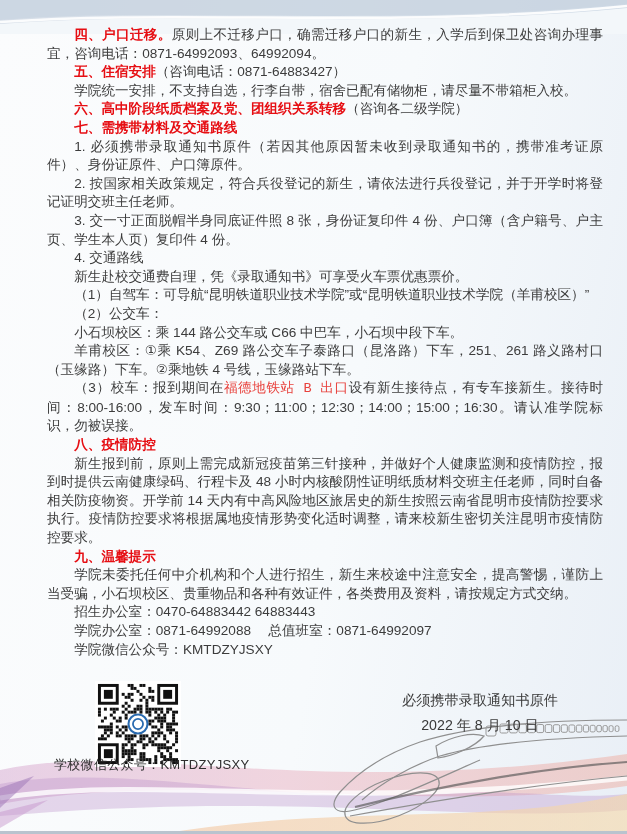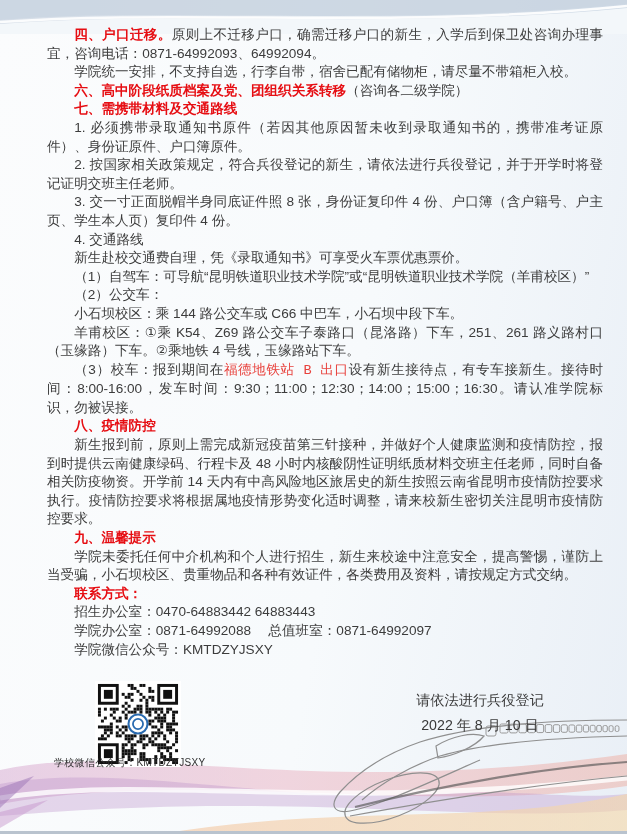--- a/index.html
+++ b/index.html
@@ -23,21 +23,21 @@
   }
   .content p{margin:0;text-indent:2em;}
   .seg-h{color:#e60e13;font-weight:bold;}
   .seg-r{color:#e8413c;font-family:Liberation Mono, monospace;}
   .seg-n{}
 
   .qr{position:absolute;left:95px;top:681px;width:86px;height:86px;}
   .qr svg{display:block;}
   .footer-caption{
     position:absolute;left:54px;top:756px;
-    font-size:10px;color:#2f2f2f;letter-spacing:.3px;
+    font-size:13px;color:#2f2f2f;letter-spacing:.3px;
   }
   .signature{
     position:absolute;left:395px;top:688px;width:170px;
     text-align:center;color:#3a3a3a;font-size:14.2px;line-height:25px;
   }
 </style>
 </head>
 <body>
 
 <div class="page">
@@ -51,38 +51,38 @@
       </linearGradient>
     </defs>
     <rect x="0" y="0" width="627" height="34" fill="url(#gTop)"></rect>
     <path d="M0,20 C160,6 380,28 627,4 L627,0 L0,0 Z" fill="#c9d4e1" opacity="0.8"></path>
     <path d="M0,24 C180,10 400,30 627,8 L627,34 L0,34 Z" fill="#f3f7fa"></path>
     <path d="M0,22 C180,9 400,29 627,6" stroke="#ffffff" stroke-width="2.5" fill="none" opacity="0.9"></path>
   </svg>
 
   <div class="content" id="content">
       <p><span class="seg-h">四、户口迁移。</span><span class="seg-n">原则上不迁移户口，确需迁移户口的新生，入学后到保卫处咨询办理事宜，咨询电话：0871-64992093、64992094。</span></p>
+      <p><span class="seg-h">五、住宿安排</span><span class="seg-n">（咨询电话：0871-64883427）</span></p>
       <p><span class="seg-n">学院统一安排，不支持自选，行李自带，宿舍已配有储物柜，请尽量不带箱柜入校。</span></p>
       <p><span class="seg-h">六、高中阶段纸质档案及党、团组织关系转移</span><span class="seg-n">（咨询各二级学院）</span></p>
       <p><span class="seg-h">七、需携带材料及交通路线</span></p>
       <p><span class="seg-n">1. 必须携带录取通知书原件（若因其他原因暂未收到录取通知书的，携带准考证原件）、身份证原件、户口簿原件。</span></p>
       <p><span class="seg-n">2. 按国家相关政策规定，符合兵役登记的新生，请依法进行兵役登记，并于开学时将登记证明交班主任老师。</span></p>
       <p><span class="seg-n">3. 交一寸正面脱帽半身同底证件照 8 张，身份证复印件 4 份、户口簿（含户籍号、户主页、学生本人页）复印件 4 份。</span></p>
       <p><span class="seg-n">4. 交通路线</span></p>
       <p><span class="seg-n">新生赴校交通费自理，凭《录取通知书》可享受火车票优惠票价。</span></p>
       <p><span class="seg-n">（1）自驾车：可导航“昆明铁道职业技术学院”或“昆明铁道职业技术学院（羊甫校区）”</span></p>
       <p><span class="seg-n">（2）公交车：</span></p>
       <p><span class="seg-n">小石坝校区：乘 144 路公交车或 C66 中巴车，小石坝中段下车。</span></p>
       <p><span class="seg-n">羊甫校区：①乘 K54、Z69 路公交车子泰路口（昆洛路）下车，251、261 路义路村口（玉缘路）下车。②乘地铁 4 号线，玉缘路站下车。</span></p>
       <p><span class="seg-n">（3）校车：报到期间在</span><span class="seg-r">福德地铁站 B 出口</span><span class="seg-n">设有新生接待点，有专车接新生。接待时间：8:00-16:00，发车时间：9:30；11:00；12:30；14:00；15:00；16:30。请认准学院标识，勿被误接。</span></p>
       <p><span class="seg-h">八、疫情防控</span></p>
       <p><span class="seg-n">新生报到前，原则上需完成新冠疫苗第三针接种，并做好个人健康监测和疫情防控，报到时提供云南健康绿码、行程卡及 48 小时内核酸阴性证明纸质材料交班主任老师，同时自备相关防疫物资。开学前 14 天内有中高风险地区旅居史的新生按照云南省昆明市疫情防控要求执行。疫情防控要求将根据属地疫情形势变化适时调整，请来校新生密切关注昆明市疫情防控要求。</span></p>
       <p><span class="seg-h">九、温馨提示</span></p>
       <p><span class="seg-n">学院未委托任何中介机构和个人进行招生，新生来校途中注意安全，提高警惕，谨防上当受骗，小石坝校区、贵重物品和各种有效证件，各类费用及资料，请按规定方式交纳。</span></p>
-      <p><span class="seg-h">联系方式：</span></p>
       <p><span class="seg-n">招生办公室：0470-64883442  64883443</span></p>
       <p><span class="seg-n">学院办公室：0871-64992088　 总值班室：0871-64992097</span></p>
       <p><span class="seg-n">学院微信公众号：KMTDZYJSXY</span></p>
     </div>
 
   <svg class="deco-bottom" viewBox="0 0 627 122" preserveAspectRatio="none">
     <defs>
       <linearGradient id="gPink" x1="0" y1="0" x2="1" y2="0">
         <stop offset="0" stop-color="#d9aed3"></stop>
           <stop offset="0.45" stop-color="#eab6c6"></stop>
@@ -365,18 +365,18 @@
         <rect x="2" y="22" width="5" height="5" fill="#ffffff"></rect>
         <rect x="3" y="23" width="3" height="3" fill="#111111"></rect>
         <circle cx="14.5" cy="14.5" r="3.2" fill="#ffffff" stroke="#2a6bb0" stroke-width="0.7"></circle>
         <path d="M12.8,14.5 a1.7,1.7 0 1 0 3.4,0 a1.7,1.7 0 1 0 -3.4,0" fill="none" stroke="#2a6bb0" stroke-width="0.6"></path>
       </svg>
   </div>
 
   <div class="footer-caption">学校微信公众号：KMTDZYJSXY</div>
 
   <div class="signature">
-    <div>请依法进行兵役登记</div>
+    <div>必须携带录取通知书原件</div>
     <div>2022 年 8 月 10 日</div>
   </div>
 
   <div class="page-bottom-edge"></div>
 </div>
 
 </body></html>

